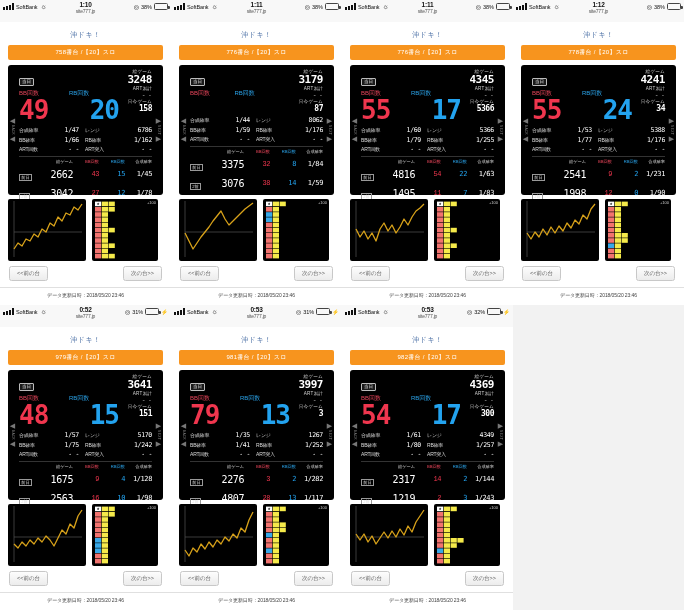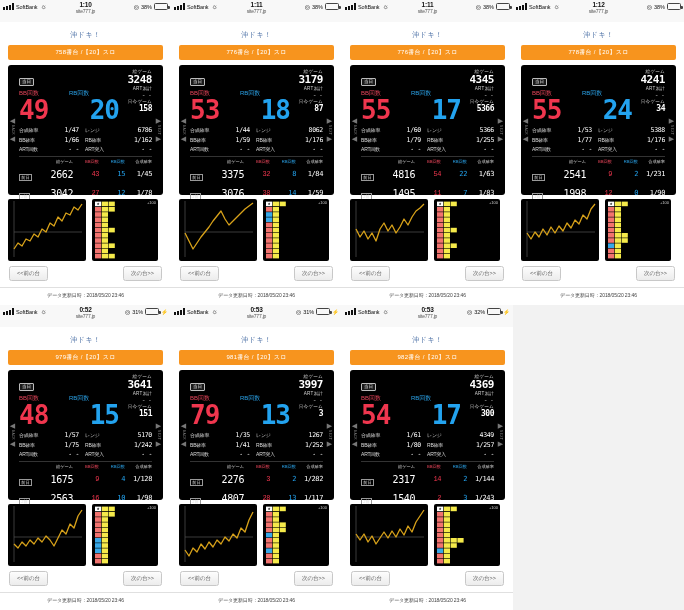--- a/index.html
+++ b/index.html
@@ -296,23 +296,20 @@
           </div>
           <div class="arrow r">
             <div class="tri">▶</div>
             <div class="vtxt">NEXT</div>
             <div class="tri">▶</div>
           </div>
           <div class="led-top">
             <div class="led-left"><span class="badge">当日</span><div class="lbl-row">
                 <span class="lbl-bb">BB回数</span>
                 <span class="lbl-rb">RB回数</span>
-              </div><div class="big-row">
-                <span class="big bb">53</span>
-                <span class="big rb">18</span>
               </div></div>
             <div class="led-right">
               <div class="mini-lbl">総ゲーム</div>
               <div class="mini-val">3179</div>
               <div class="mini-lbl">ART累計</div>
               <div class="mini-dash">- -</div>
               <div class="mini-lbl">只今ゲーム</div>
               <div class="mini-val sm">87</div>
             </div>
           </div>
@@ -1066,21 +1063,21 @@
             </div>
             <div class="hist-row">
               <div class="tag"><span>前日</span></div>
               <div class="c1">2317</div>
               <div class="c2">14</div>
               <div class="c3">2</div>
               <div class="c4">1/144</div>
             </div>
             <div class="hist-row">
               <div class="tag"><span>2前</span></div>
-              <div class="c1">1540</div>
+              <div class="c1">1219</div>
               <div class="c2">2</div>
               <div class="c3">3</div>
               <div class="c4">1/243</div>
             </div>
           </div>
         </div>
       </div>
       <div class="charts">
         <div class="chart-box line">
           <svg width="78" height="62" viewBox="0 0 78 62">

